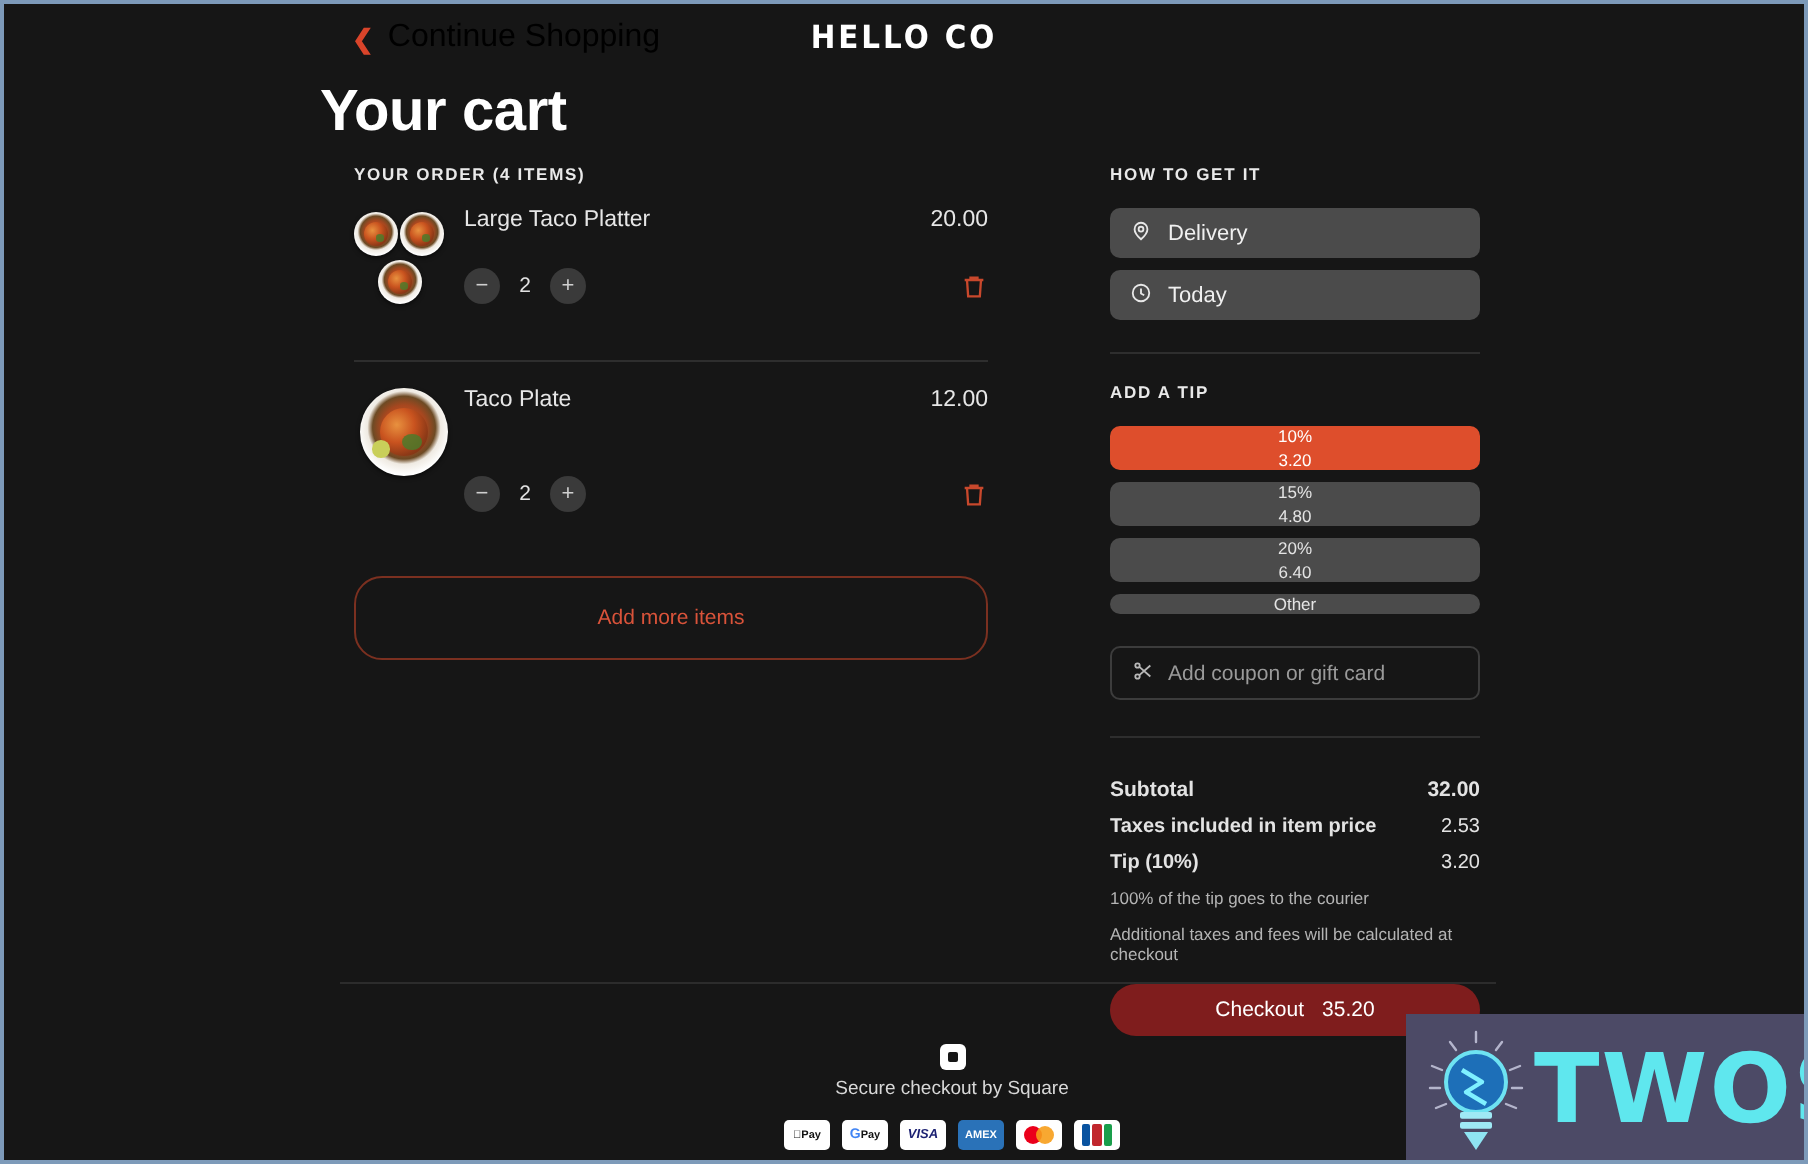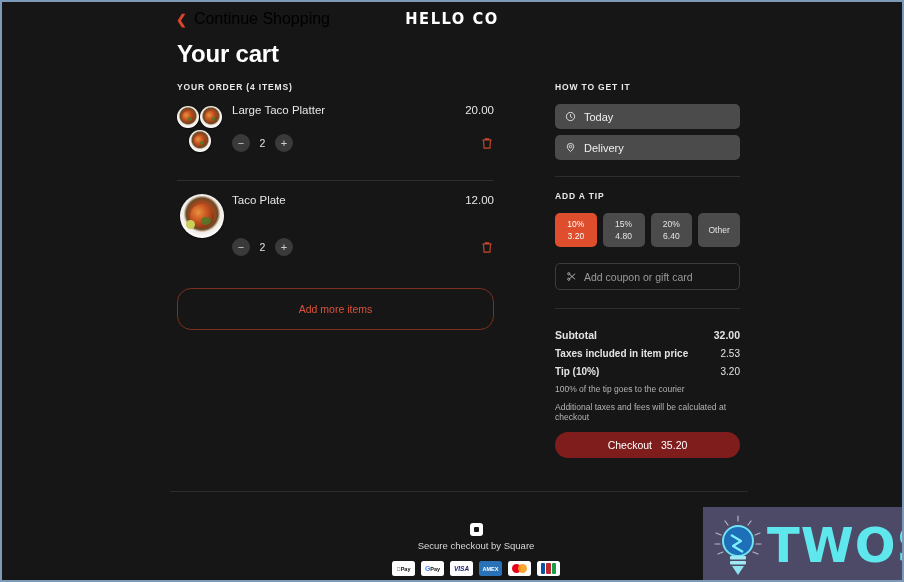--- a/index.html
+++ b/index.html
@@ -55,24 +55,24 @@
     font-family: "DejaVu Sans", sans-serif;
     font-size: 16px;
     font-weight: 700;
     letter-spacing: 1.6px;
     transform: scaleX(.92);
   }
 
   
   .cart-title {
     position: absolute;
-    left: 175px;
+    left: 158px;
     top: 38px;
     color: #ffffff;
-    font-size: 24px;
+    font-size: 29px;
     font-weight: 700;
     letter-spacing: -.2px;
   }
 
   
   .left-col {
     position: absolute;
     left: 175px;
     top: 80px;
     width: 317px;
@@ -229,20 +229,21 @@
   .hr {
     height: 1px;
     background: #2e2e2e;
     margin: 16px 0 0 0;
   }
 
   .tip-row {
     display: flex;
     gap: 6px;
     margin-top: 8px;
+    flex-direction: column;
   }
   .tip-btn {
     flex: 1;
     height: 34px;
     border-radius: 5px;
     background: #4b4b4b;
     color: #e4e4e4;
     display: flex;
     flex-direction: column;
     align-items: center;
@@ -484,35 +485,35 @@
 
     <button class="add-more">Add more items</button>
   </div>
 
   <div class="right-col">
     <div class="section-cap">HOW TO GET IT</div>
 
     <div class="opt-btn">
       <span>
         <svg viewBox="0 0 24 24" width="11" height="11" fill="none" stroke="#e8e8e8" stroke-width="2">
+          <path d="M12 21s7-6.2 7-11a7 7 0 10-14 0c0 4.8 7 11 7 11z"></path>
+            <circle cx="12" cy="10" r="2.6"></circle>
+        </svg>
+      </span>
+      <span class="lbl">Delivery</span>
+    </div>
+
+    <div class="opt-btn">
+      <span>
+        <svg viewBox="0 0 24 24" width="11" height="11" fill="none" stroke="#e8e8e8" stroke-width="2">
           <circle cx="12" cy="12" r="9"></circle>
             <path d="M12 7v5.5l3.5 2"></path>
         </svg>
       </span>
       <span class="lbl">Today</span>
-    </div>
-
-    <div class="opt-btn">
-      <span>
-        <svg viewBox="0 0 24 24" width="11" height="11" fill="none" stroke="#e8e8e8" stroke-width="2">
-          <path d="M12 21s7-6.2 7-11a7 7 0 10-14 0c0 4.8 7 11 7 11z"></path>
-            <circle cx="12" cy="10" r="2.6"></circle>
-        </svg>
-      </span>
-      <span class="lbl">Delivery</span>
     </div>
 
     <div class="hr"></div>
 
     <div class="section-cap" style="margin-top:14px;">ADD A TIP</div>
 
     <div class="tip-row">
       <div class="tip-btn sel">
         <span class="tl">10%</span>
         <span class="tv">3.20</span>

